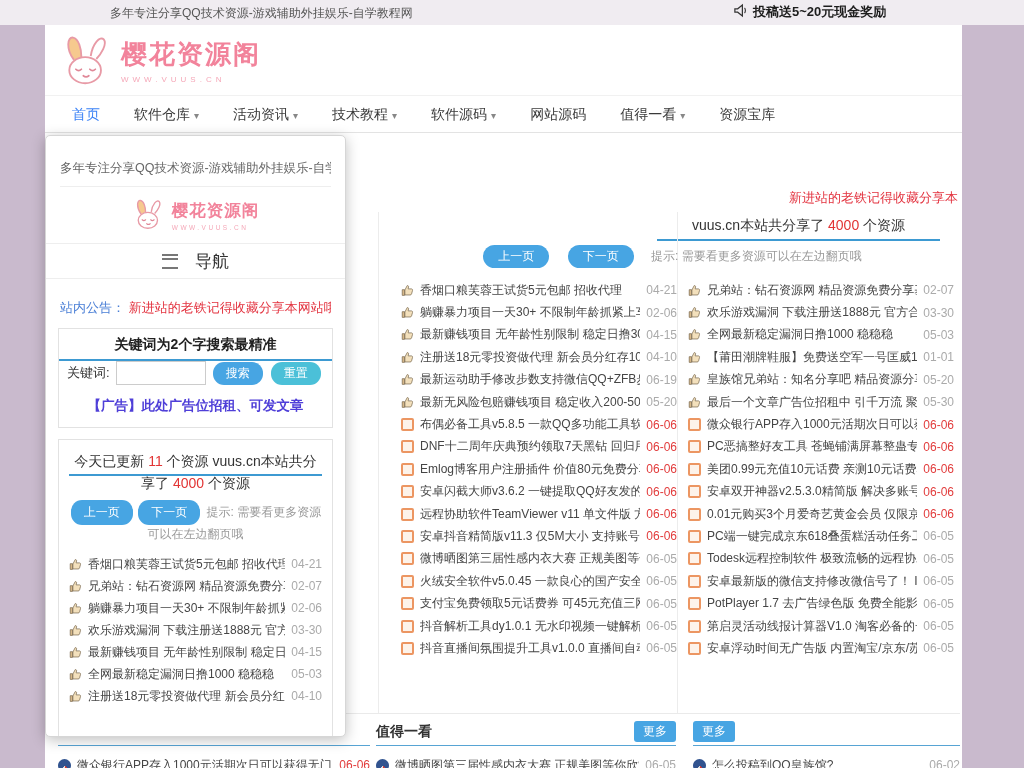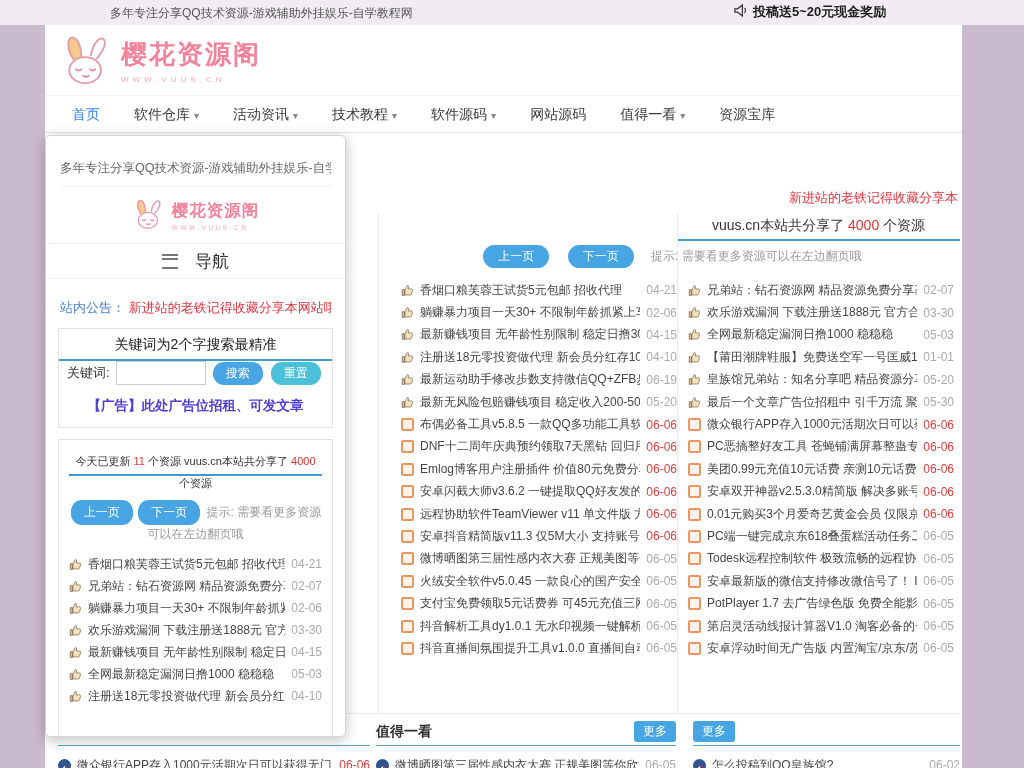--- a/index.html
+++ b/index.html
@@ -25,21 +25,21 @@
   .brand-sub{font-size:8px;color:#f5a8b8;letter-spacing:4px;margin-top:3px}
   .nav{height:36px;border-top:1px solid #f1f1f1;border-bottom:1px solid #e3e3e3;display:flex;padding-left:10px}
   .nav-item{padding:0 17px;line-height:35px;font-size:14px;color:#3a3a3a;display:flex;align-items:center;gap:4px;cursor:pointer;text-decoration:none}
   .nav-item.active span:first-child{color:#3b82f6}
   .caret{font-size:10px;color:#888;margin-top:2px}
   
   .content{position:relative;height:636px}
   .announce{position:absolute;top:56px;left:335px;width:578px;text-align:right;color:#e33440;font-size:13px;white-space:nowrap;overflow:hidden}
   .colhead{position:absolute;top:79px;height:27px;line-height:27px;border-bottom:2px solid #3d9ad2;text-align:center;font-size:14px;color:#333;white-space:nowrap}
   .colhead.a{left:333px;width:299px}
-  .colhead.b{left:632px;width:283px}
+  .colhead.b{left:612px;width:283px}
   .num{color:#e23434}
   .vd{position:absolute;top:79px;width:1px;height:502px;background:#ececec}
   .vd1{left:333px}.vd2{left:632px}
   .pagerow{position:absolute;top:112px;left:333px;width:582px;text-align:center;white-space:nowrap}
   .pill{display:inline-block;background:#47a5e3;color:#fff;font-size:12px;padding:3px 15px;border-radius:12px;margin:0 7px;cursor:pointer}
   .tip{font-size:12px;color:#999;margin-left:6px}
   ul{list-style:none;margin:0;padding:0}
   .rlist{position:absolute;top:146px}
   .rlist.la{left:356px;width:276px}
   .rlist.lb{left:643px;width:266px}
@@ -70,30 +70,30 @@
   .ov-brand-title{font-size:16.5px;font-weight:bold;color:#f2839b;letter-spacing:1px}
   .ov-brand-sub{font-size:6.5px;color:#f5a8b8;letter-spacing:2.5px;margin-top:2px}
   .ov-nav{margin-top:8px;border-top:1px solid #eee;border-bottom:1px solid #eee;height:34px;display:flex;justify-content:center;align-items:center;gap:17px;cursor:pointer}
   .ov-nav-label{font-size:17px;color:#333}
   .burger{width:16px;height:11px;border-top:2px solid #777;border-bottom:2px solid #777;position:relative}
   .burger::after{content:"";position:absolute;left:0;top:2.5px;width:100%;height:2px;background:#777}
   .ov-notice{margin:20px 14px 0;font-size:13px;white-space:nowrap;overflow:hidden}
   .ov-notice-label{color:#4a7fd6}
   .ov-notice-text{color:#e33440}
   .ov-box{margin:11px 12px 0;border:1px solid #e2e2e2}
-  .ov-search-title{height:30px;line-height:30px;text-align:center;font-weight:normal;font-size:14px;color:#222;border-bottom:2px solid #3d9ad2}
+  .ov-search-title{height:30px;line-height:30px;text-align:center;font-weight:bold;font-size:14px;color:#222;border-bottom:2px solid #3d9ad2}
   .ov-search-row{display:flex;align-items:center;padding:0 8px 2px;gap:6px}
   .ov-search-label{font-size:13px;color:#333;white-space:nowrap}
   .ov-input{width:84px;height:20px;border:1px solid #ccc;outline:none}
   .pill.small{padding:3px 13px;margin:0 1px;border-radius:11px}
   .pill.reset{background:#4bc0d8}
   .ov-red{text-align:center;color:#e23030;font-size:13.5px;font-weight:bold;margin:10px 4px 0;white-space:nowrap}
   .ov-violet{text-align:center;color:#4f3fd8;font-size:13.5px;font-weight:bold;margin:10px 4px 12px;white-space:nowrap}
   .ov-stats{border-bottom:none;padding-bottom:30px}
-  .ov-stats-head{margin:10px 10px 0;height:24px;line-height:22px;border-bottom:2px solid #3d9ad2;font-size:11px;color:#333;text-align:center;overflow:visible}
+  .ov-stats-head{margin:10px 10px 0;height:24px;line-height:22px;border-bottom:2px solid #3d9ad2;font-size:14px;color:#333;text-align:center;overflow:visible}
   .ov-pager{margin:24px 6px 0;text-align:center;font-size:12px;line-height:19px}
   .ov-pager .tip{margin-left:2px}
   .ov-list{margin:9px 10px 0}
   .ov-list .ritem{height:22px}
 </style>
 </head>
 <body>
 
 <div class="topbar">
   <div class="slogan">多年专注分享QQ技术资源-游戏辅助外挂娱乐-自学教程网</div>

